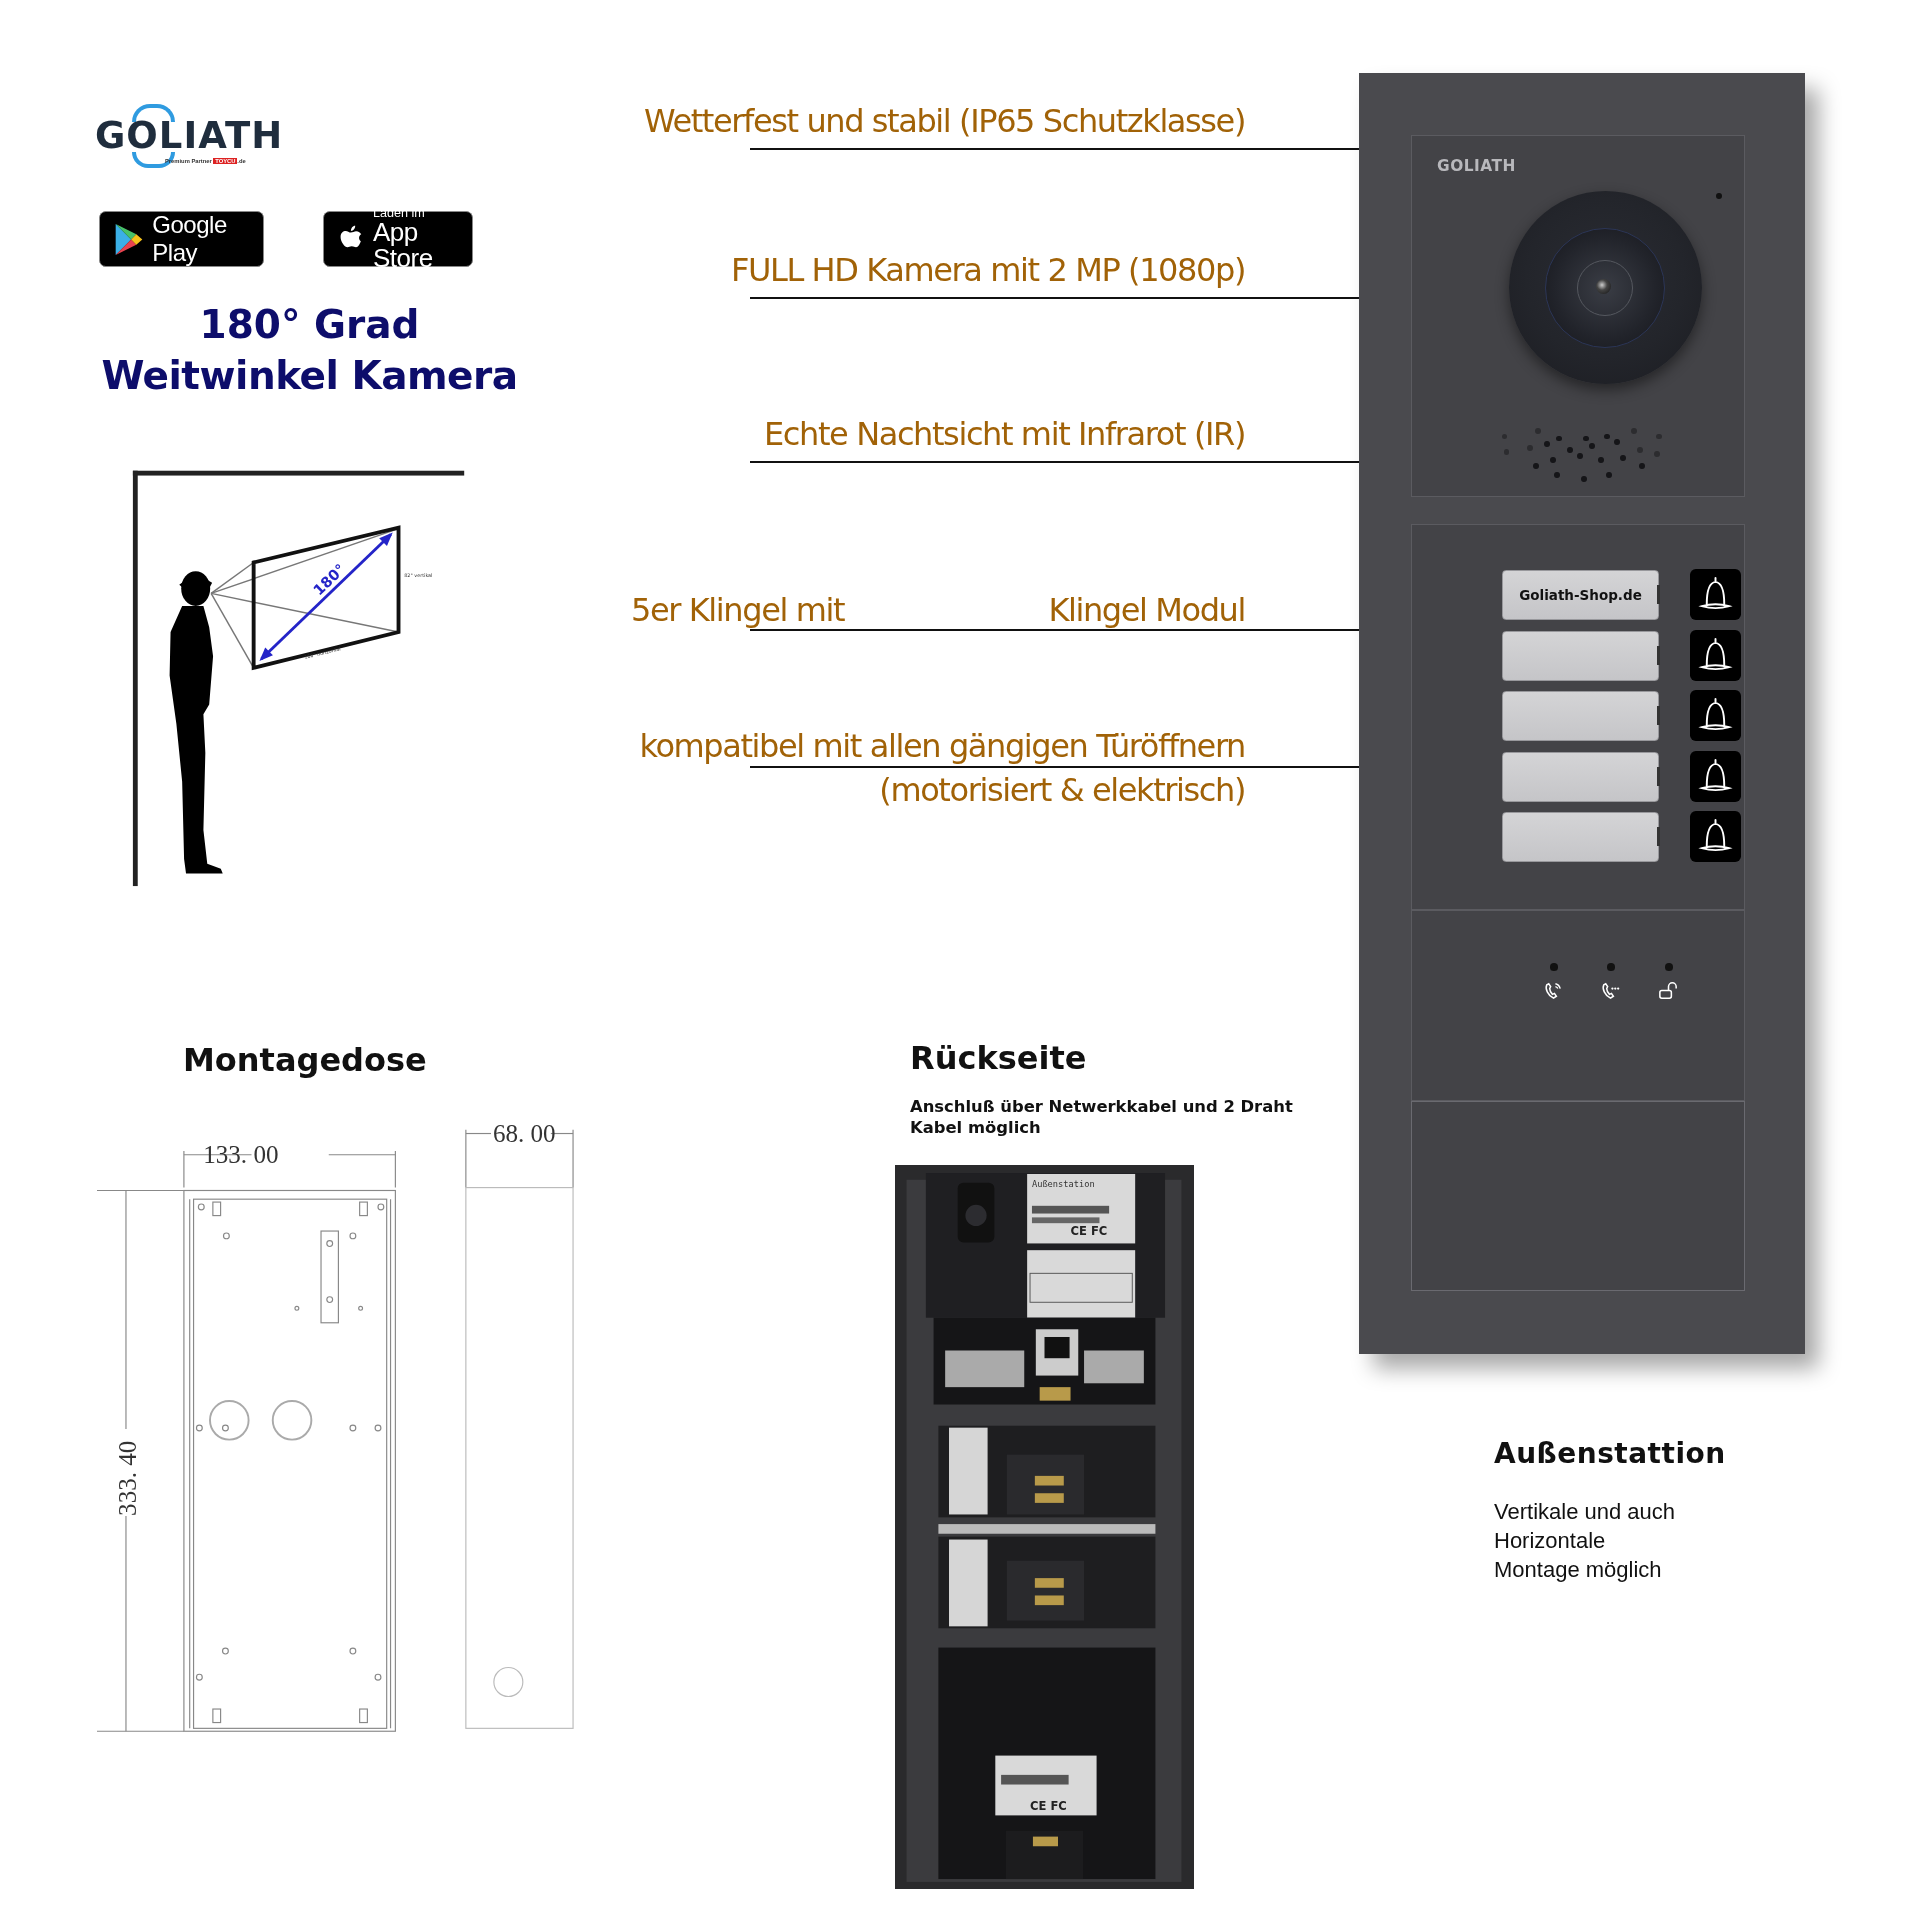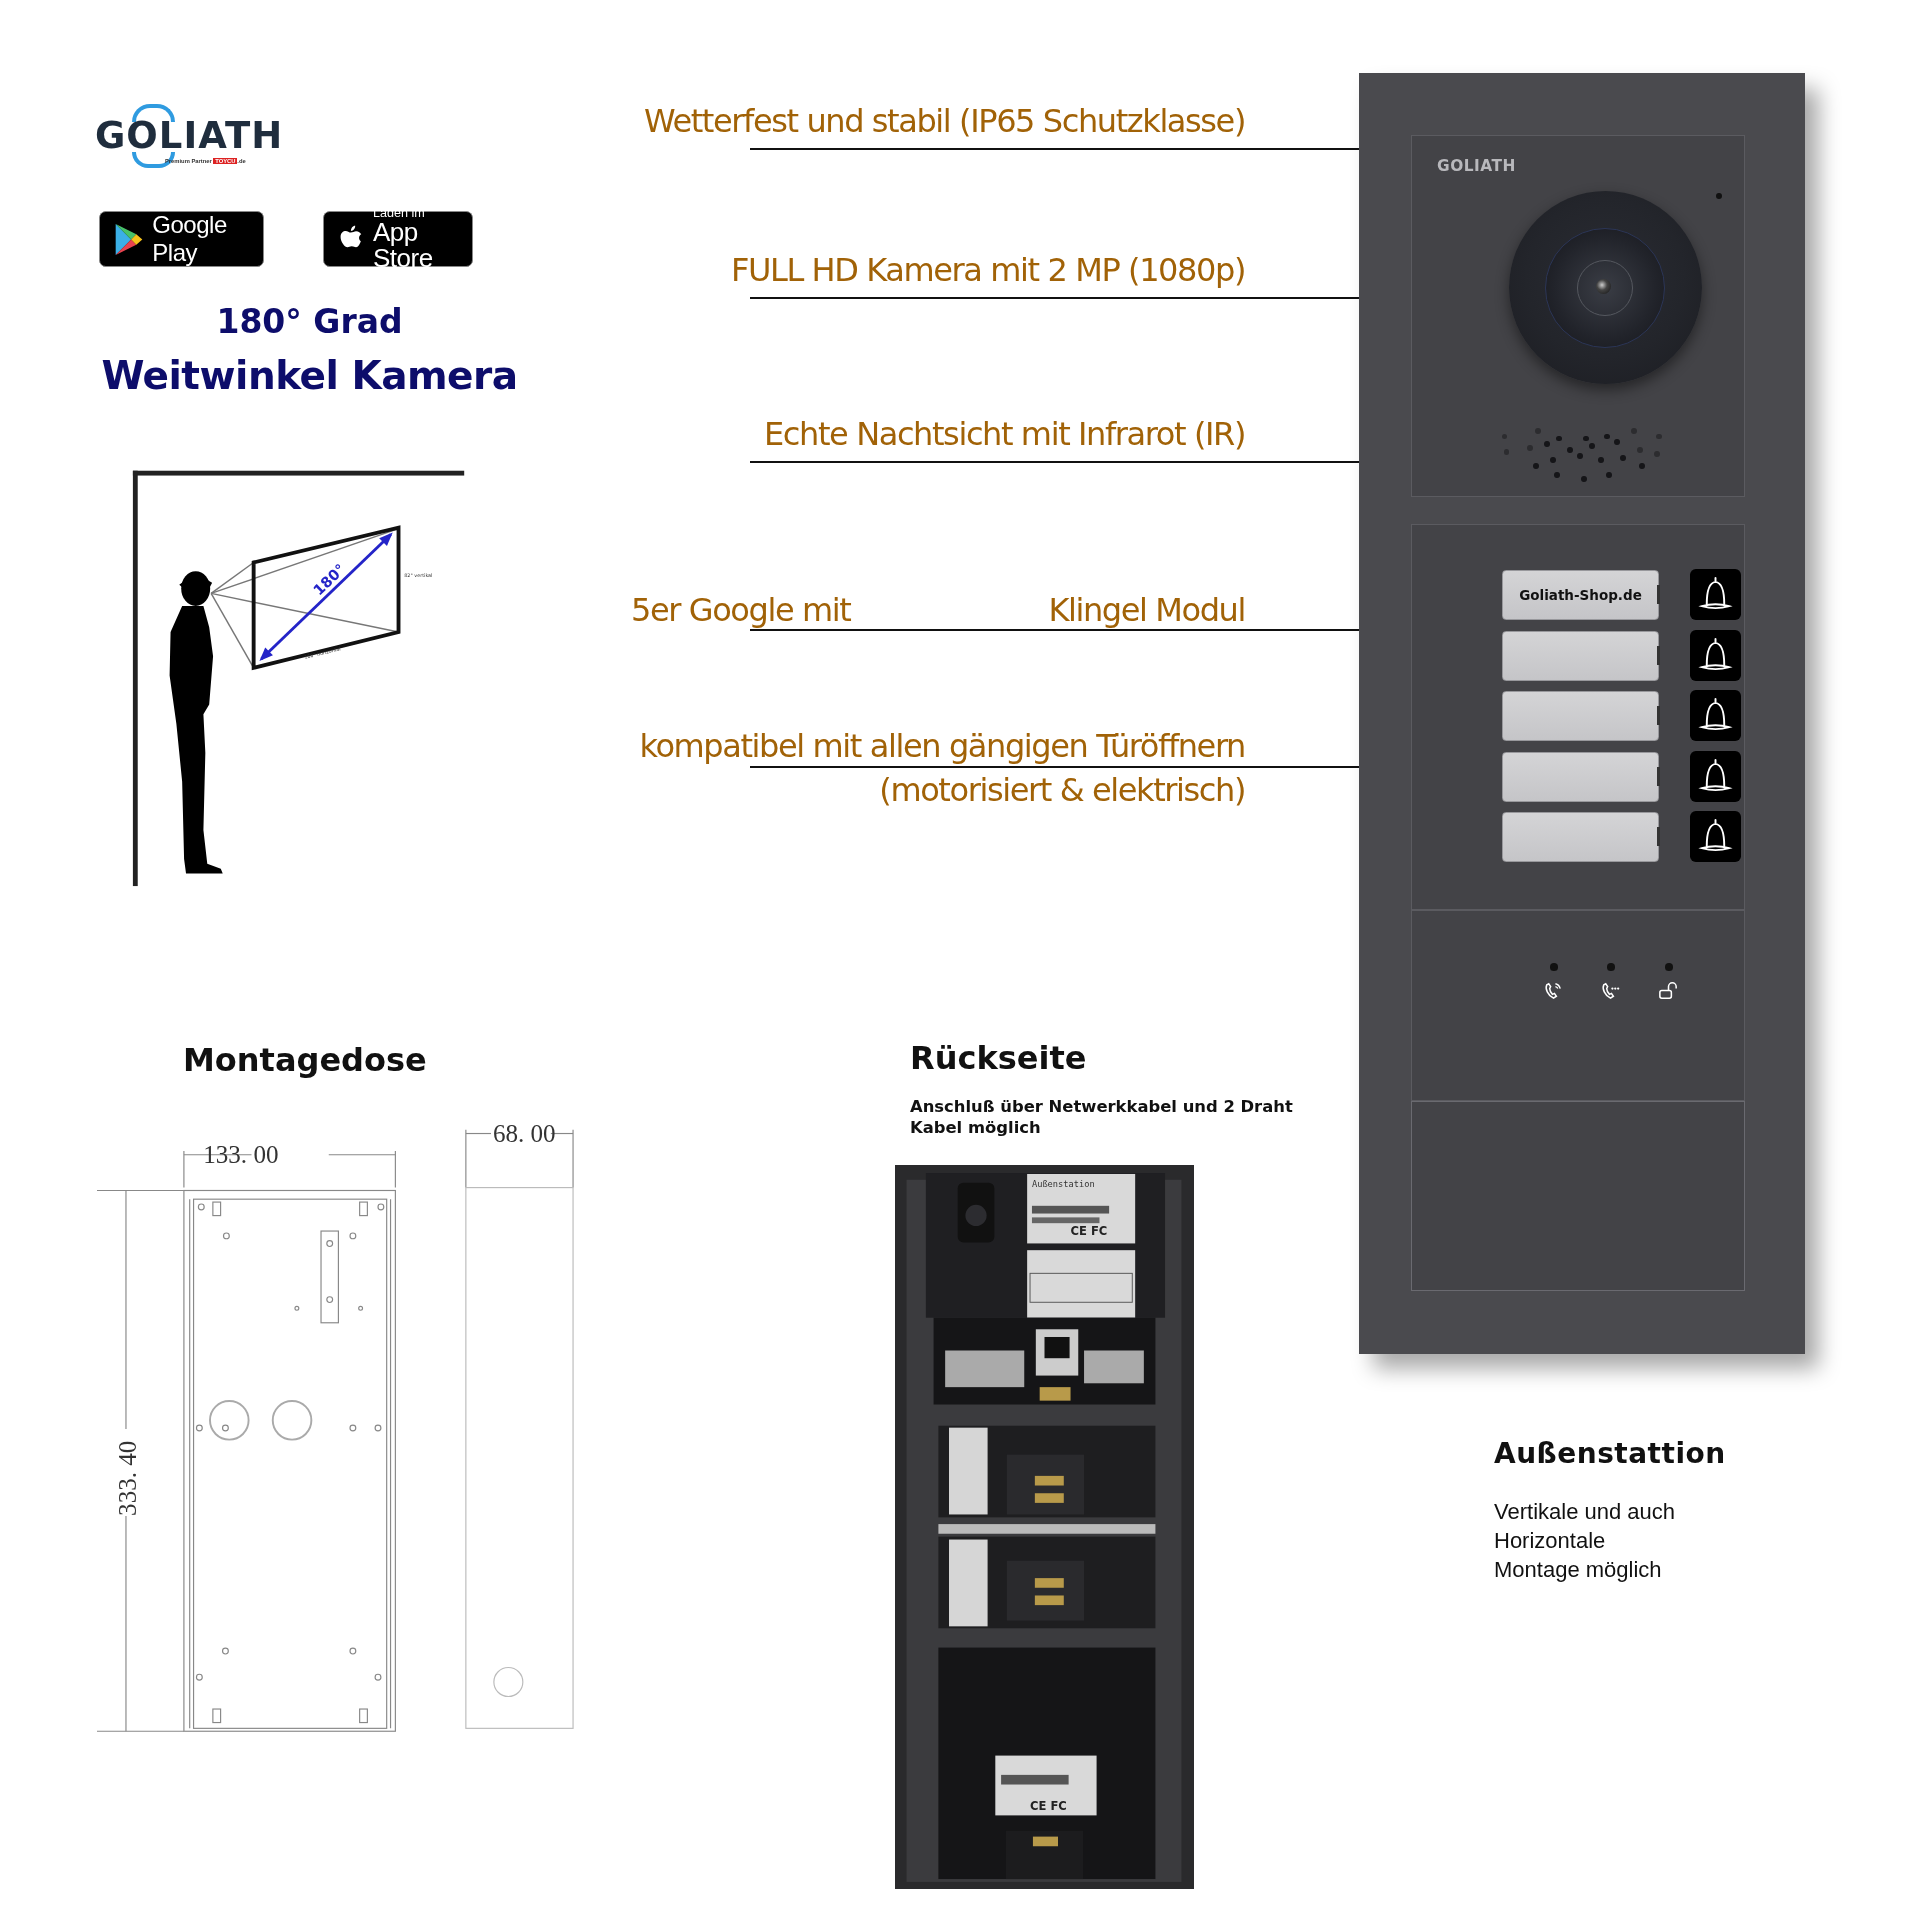--- a/index.html
+++ b/index.html
@@ -20,21 +20,21 @@
   .badge-as { left:323px; width:150px; }
   .gp-icon { width:33px; height:39px; margin-left:13.5px; margin-right:9.7px; }
   .gp-label { font-size:24px; letter-spacing:-0.5px; }
   .apple-icon { width:29px; height:35px; margin-left:13.5px; margin-right:9.7px; }
   .as-text { display:flex; flex-direction:column; line-height:1; }
   .as-small { font-size:12.6px; }
   .as-big { font-size:26px; letter-spacing:-0.5px; }
 
   
   .wa-title { left:97px; width:425px; text-align:center; font-family:"DejaVu Sans", sans-serif; font-weight:bold; color:#0d0d6b; }
-  .wa-1 { top:302px; font-size:33px; }
+  .wa-1 { top:302px; font-size:39px; }
   .wa-2 { top:353px; font-size:39px; letter-spacing:-0.5px; }
 
   
   .diagram { left:126px; top:463px; width:348px; height:425px; }
 
   
   .feat { font-family:"DejaVu Sans", sans-serif; font-size:32px; color:#a16207; text-align:right; letter-spacing:-1.4px; white-space:nowrap; }
   .feat-line { height:1.9px; background:#111; left:750px; width:609px; }
 
   
@@ -137,21 +137,21 @@
 
 <div class="abs feat" style="right:686px; top:102px;">Wetterfest und stabil (IP65 Schutzklasse)</div>
 <div class="abs feat-line" style="top:148px;"></div>
 
 <div class="abs feat" style="right:686px; top:251px;">FULL HD Kamera mit 2 MP (1080p)</div>
 <div class="abs feat-line" style="top:297px;"></div>
 
 <div class="abs feat" style="right:686px; top:415px;">Echte Nachtsicht mit Infrarot (IR)</div>
 <div class="abs feat-line" style="top:461px;"></div>
 
-<div class="abs feat" style="left:631px; top:591px; text-align:left;">5er Google mit</div>
+<div class="abs feat" style="left:631px; top:591px; text-align:left;">5er Klingel mit</div>
 <div class="abs feat" style="right:686px; top:591px;">Klingel Modul</div>
 <div class="abs feat-line" style="top:629px;"></div>
 
 <div class="abs feat" style="right:686px; top:727px;">kompatibel mit allen gängigen Türöffnern</div>
 <div class="abs feat-line" style="top:766px;"></div>
 <div class="abs feat" style="right:686px; top:771px;">(motorisiert &amp; elektrisch)</div>
 
 <div class="abs panel">
   <div class="face face-cam">
     <div class="dev-logo">GOLIATH</div>

